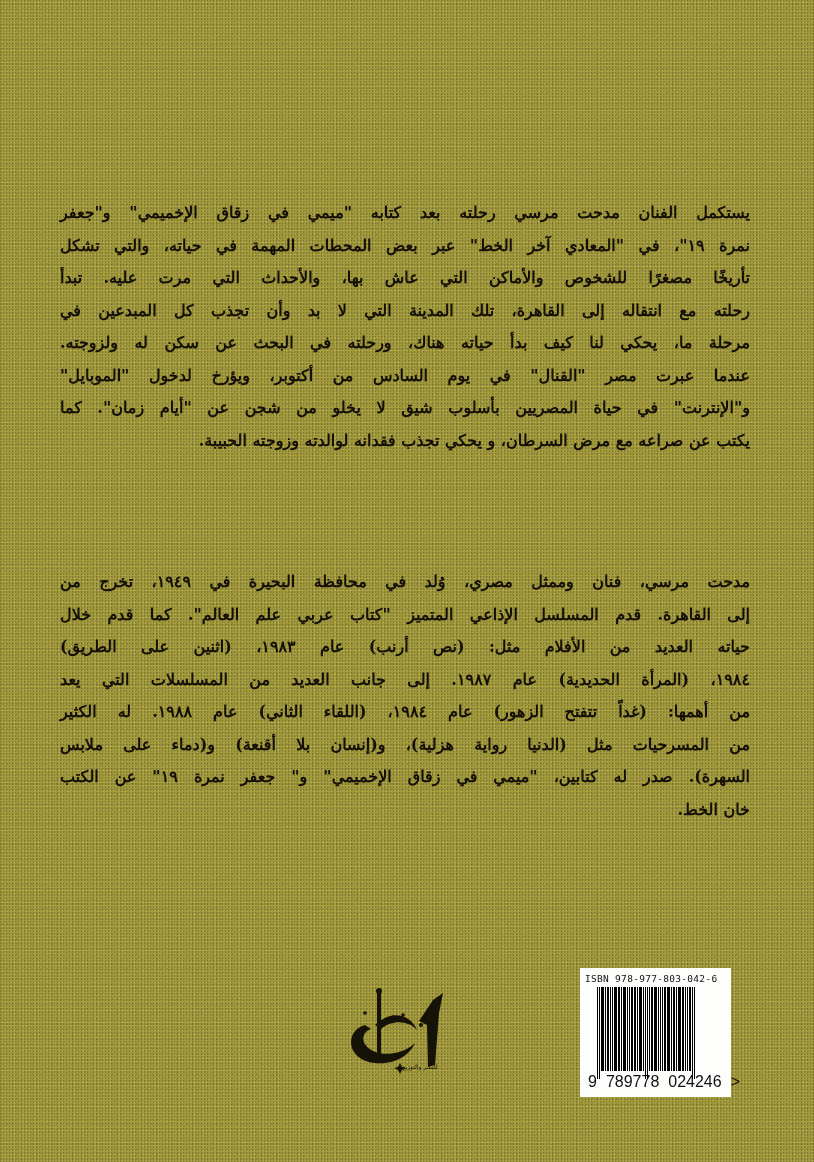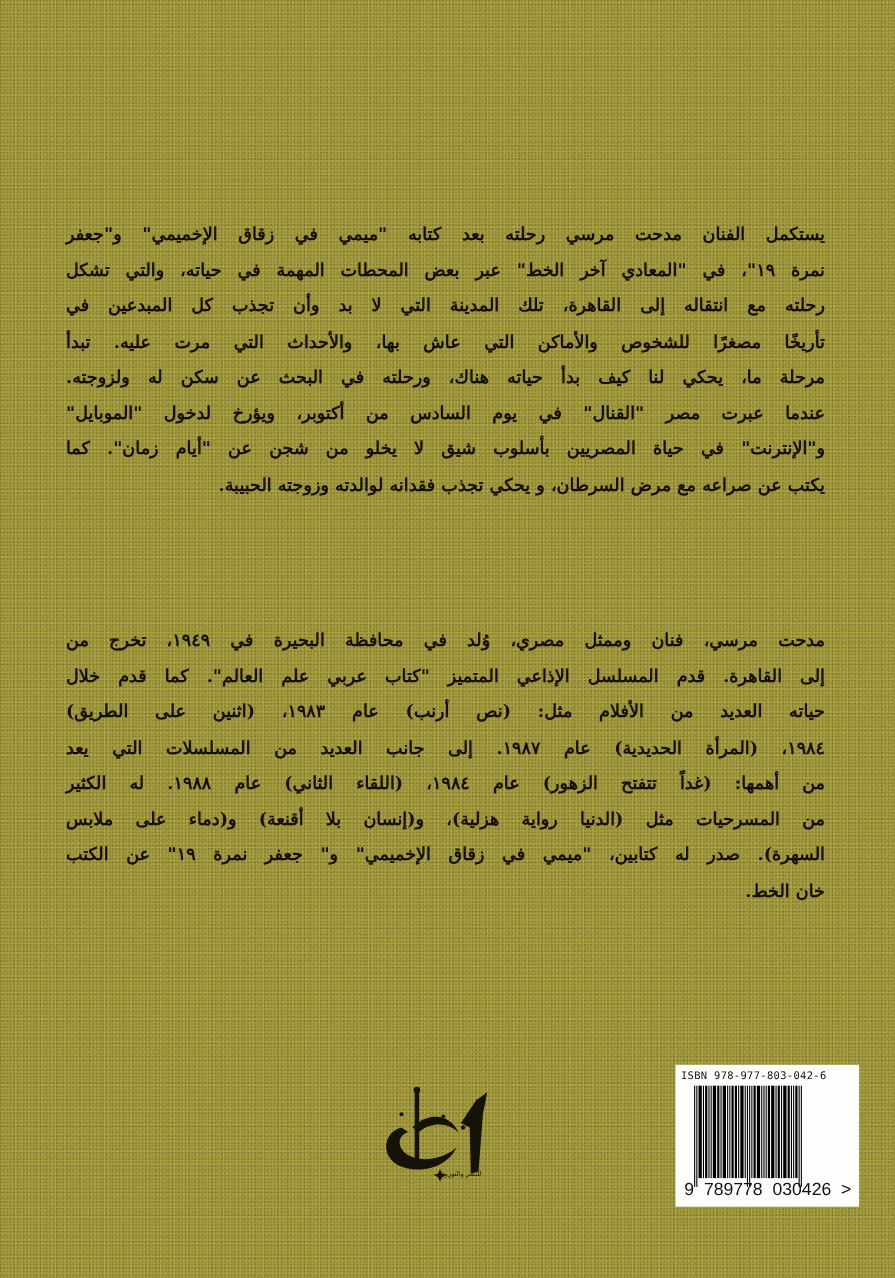--- a/index.html
+++ b/index.html
@@ -21,22 +21,22 @@
     color: #141008; font-weight: bold; font-size: 16px; line-height: 32.5px;
   }
   .para-about-book { top: 197px; }
   .para-about-author { top: 566px; }
   .para .line { display: block; text-align: justify; text-align-last: justify; white-space: nowrap; }
   .para .line.last { text-align-last: right; }
   .logo {
     position: absolute; left: 335px; top: 985px; width: 120px; height: 95px;
   }
   .barcode-box {
-    position: absolute; left: 580px; top: 968px; width: 167px; height: 129px;
-    background: #fdfdfb; box-sizing: border-box; padding: 5px 19px 0 5px; margin-left: 34px;
+    position: absolute; left: 580px; top: 968px; width: 151px; height: 129px;
+    background: #fdfdfb; box-sizing: border-box; padding: 5px 19px 0 5px;
   }
   .isbn-label {
     font-family: "DejaVu Sans Mono", "Liberation Mono", monospace;
     font-size: 9.5px; color: #111; letter-spacing: 0.3px; white-space: nowrap;
     text-align: left; padding-left: 0px;
   }
   .bars { display: flex; align-items: flex-start; height: 92px; margin: 3px 0 0 12px; }
   .bars span { display: block; background: #000; height: 84px; margin-right: 1px; }
   .bars span.guard { height: 92px; }
   .barcode-digits {
@@ -47,22 +47,22 @@
   .barcode-digits .grp { letter-spacing: 0px; text-align: right; }
 </style>
 </head>
 <body>
 
 <div class="cover">
 
   <div class="para para-about-book">
     <span class="line">يستكمل الفنان مدحت مرسي رحلته بعد كتابه "ميمي في زقاق الإخميمي" و"جعفر</span>
     <span class="line">نمرة ١٩"، في "المعادي آخر الخط" عبر بعض المحطات المهمة في حياته، والتي تشكل</span>
+    <span class="line">تأريخًا مصغرًا للشخوص والأماكن التي عاش بها، والأحداث التي مرت عليه. تبدأ</span>
     <span class="line">رحلته مع انتقاله إلى القاهرة، تلك المدينة التي لا بد وأن تجذب كل المبدعين في</span>
-    <span class="line">تأريخًا مصغرًا للشخوص والأماكن التي عاش بها، والأحداث التي مرت عليه. تبدأ</span>
     <span class="line">مرحلة ما، يحكي لنا كيف بدأ حياته هناك، ورحلته في البحث عن سكن له ولزوجته.</span>
     <span class="line">عندما عبرت مصر "القنال" في يوم السادس من أكتوبر، ويؤرخ لدخول "الموبايل"</span>
     <span class="line">و"الإنترنت" في حياة المصريين بأسلوب شيق لا يخلو من شجن عن "أيام زمان". كما</span>
     <span class="line last">يكتب عن صراعه مع مرض السرطان، و يحكي تجذب فقدانه لوالدته وزوجته الحبيبة.</span>
   </div>
 
   <div class="para para-about-author">
     <span class="line">مدحت مرسي، فنان وممثل مصري، وُلد في محافظة البحيرة في ١٩٤٩، تخرج من</span>
     <span class="line">إلى القاهرة. قدم المسلسل الإذاعي المتميز "كتاب عربي علم العالم". كما قدم خلال</span>
     <span class="line">حياته العديد من الأفلام مثل: (نص أرنب) عام ١٩٨٣، (اثنين على الطريق)</span>
@@ -135,18 +135,18 @@
       <span style="width:2px"></span>
         <span style="width:1px"></span>
         <span style="width:1px"></span>
         <span style="width:2px"></span>
       <span class="guard" style="width:1px"></span>
         <span class="guard" style="width:1px"></span>
     </div>
     <div class="barcode-digits">
       <span>9</span>
       <span class="grp">789778</span>
-      <span class="grp">030426</span>
+      <span class="grp">024246</span>
       <span>&gt;</span>
     </div>
   </div>
 
 </div>
 
 </body></html>

